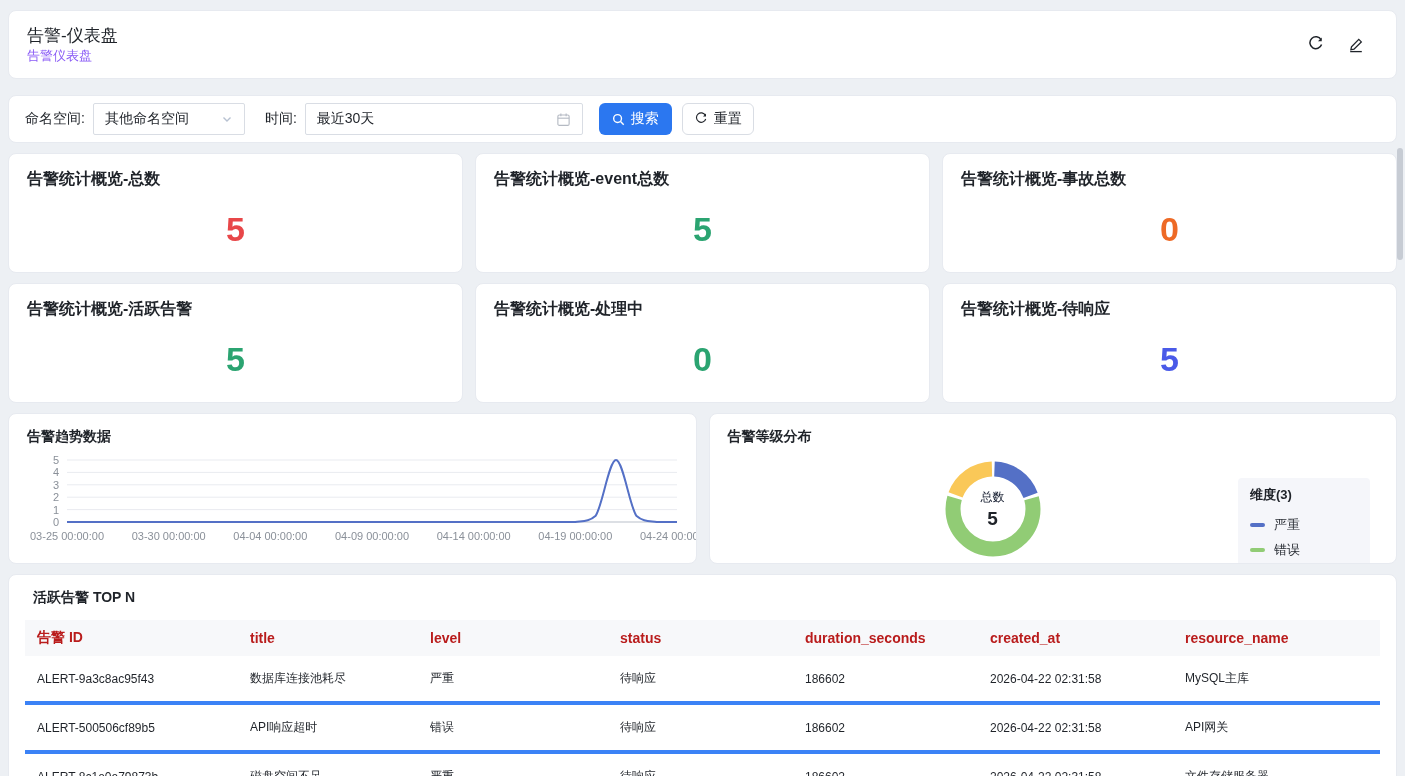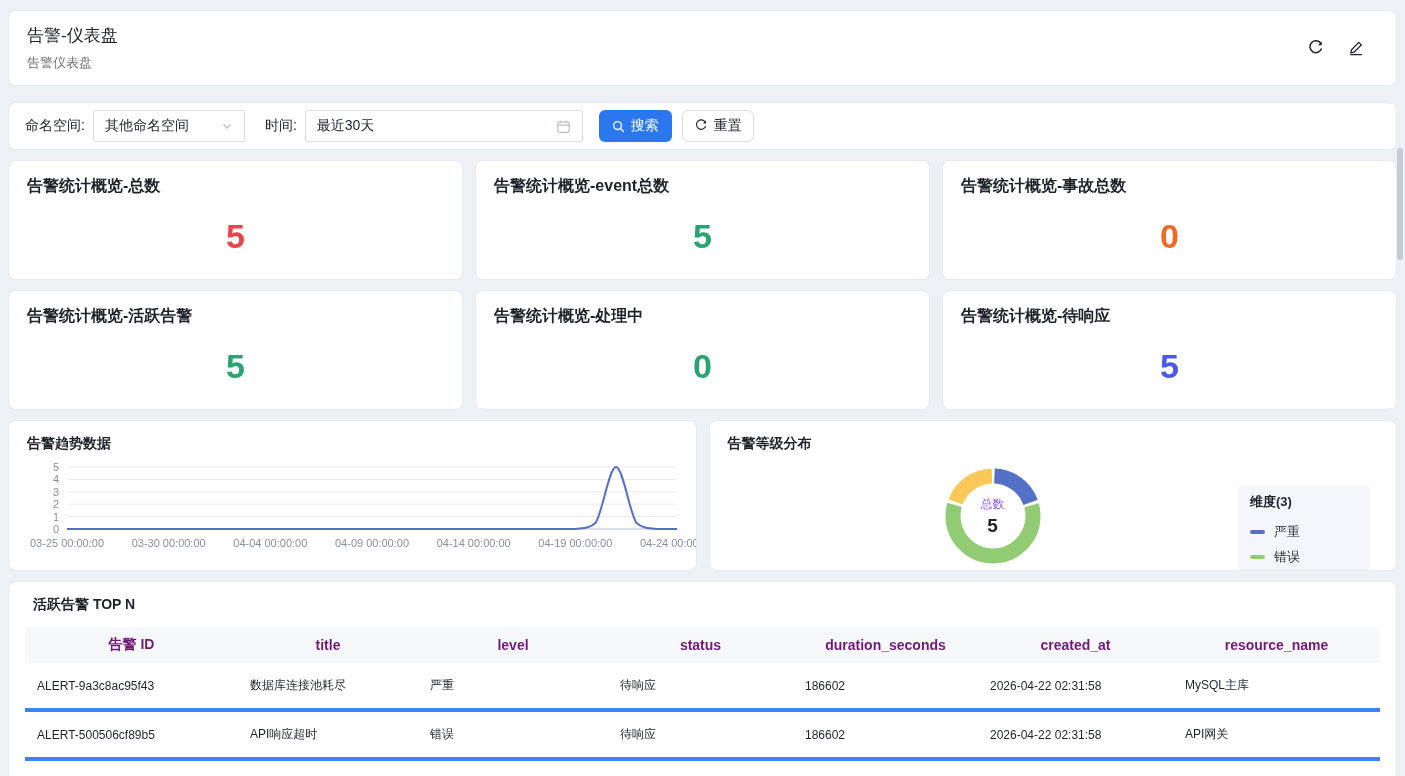--- a/index.html
+++ b/index.html
@@ -3,21 +3,21 @@
 <meta charset="utf-8">
 <style>
   *{box-sizing:border-box;margin:0;padding:0}
   html,body{width:1405px;height:776px;overflow:hidden}
   body{background:#edf0f4;font-family:"Liberation Sans","DejaVu Sans",sans-serif;color:#1f2329;font-size:14px;position:relative}
   .page{padding:10px 8px;display:flex;flex-direction:column;gap:10px;height:100%}
   .card{background:#fff;border:1px solid #e7eaf0;border-radius:8px}
   
   .header-card{padding:13px 18px;display:flex;justify-content:space-between;align-items:center;margin-bottom:6px}
   .header-title{font-size:17px;font-weight:normal}
-  .header-sub{font-size:13px;color:#737373;margin-top:7px}
+  .header-sub{font-size:13px;color:#8b5cf6;}
   .header-icons{display:flex;gap:24px;align-items:center;padding-right:14px}
   .icon-btn{cursor:pointer;display:inline-flex;align-items:center}
   
   .filter-card{padding:7px 16px;display:flex;align-items:center}
   .filter-label{font-size:14px;margin-right:8px}
   .select,.time-input{height:32px;border:1px solid #d9dde4;border-radius:2px;display:flex;align-items:center;justify-content:space-between;padding:0 11px;background:#fff;cursor:pointer}
   .select{width:152px}
   .time-input{width:278px}
   .time-label{margin-left:20px}
   .btn{height:32px;border-radius:6px;display:inline-flex;align-items:center;gap:6px;font-size:14px;cursor:pointer}
@@ -28,31 +28,31 @@
   .stat-card{padding:15px 18px;display:flex;flex-direction:column}
   .stat-title{font-size:16px;font-weight:bold}
   .stat-value{flex:1;display:flex;align-items:center;justify-content:center;font-size:34px;font-weight:bold;padding-top:12px}
   
   .charts-row{display:grid;grid-template-columns:1fr 1fr;gap:12px;height:158px}
   .chart-card{padding:14px 18px;position:relative;overflow:hidden}
   .chart-title{font-weight:bold;font-size:14px}
   .trend-wrap{margin-top:4px}
   .donut-wrap{position:absolute;left:228px;top:40px;width:110px;height:110px}
   .donut-center{position:absolute;inset:0;display:flex;flex-direction:column;align-items:center;justify-content:center;pointer-events:none}
-  .donut-center-label{font-size:12px;color:#8b5cf6}
+  .donut-center-label{font-size:12px;color:#0f172a}
   .donut-center-value{font-size:19px;font-weight:bold;margin-top:2px}
   .legend{position:absolute;right:26px;top:64px;width:132px;background:#f5f6fa;border-radius:4px;padding:8px 12px}
   .legend-title{font-weight:bold;font-size:13px;margin-bottom:8px}
   .legend-item{display:flex;align-items:center;gap:9px;height:25px;font-size:13px;color:#2b2f36;cursor:pointer}
   .legend-marker{width:15px;height:4px;border-radius:2px;flex:none}
   
   .table-card{padding:14px 16px;flex:1}
   .table-title{font-weight:bold;font-size:14px;padding-left:8px}
   table{width:100%;border-collapse:collapse;table-layout:fixed;margin-top:13px}
-  thead th{background:#f7f8fa;text-align:center;font-weight:bold;font-size:14px;padding:9px 12px;color:#701a75}
+  thead th{background:#f7f8fa;text-align:left;font-weight:bold;font-size:14px;padding:9px 12px;color:#b91c1c}
   tbody td{padding:14px 12px;border-bottom:4px solid #3b82f6;font-size:12px;color:#1f2329;overflow:hidden;white-space:nowrap}
   .scrollbar-thumb{position:absolute;right:2px;top:148px;width:6px;height:112px;border-radius:3px;background:#c7ccd4}
 </style>
 </head>
 <body>
 
 <div class="page">
 
   <header class="card header-card">
     <div>

